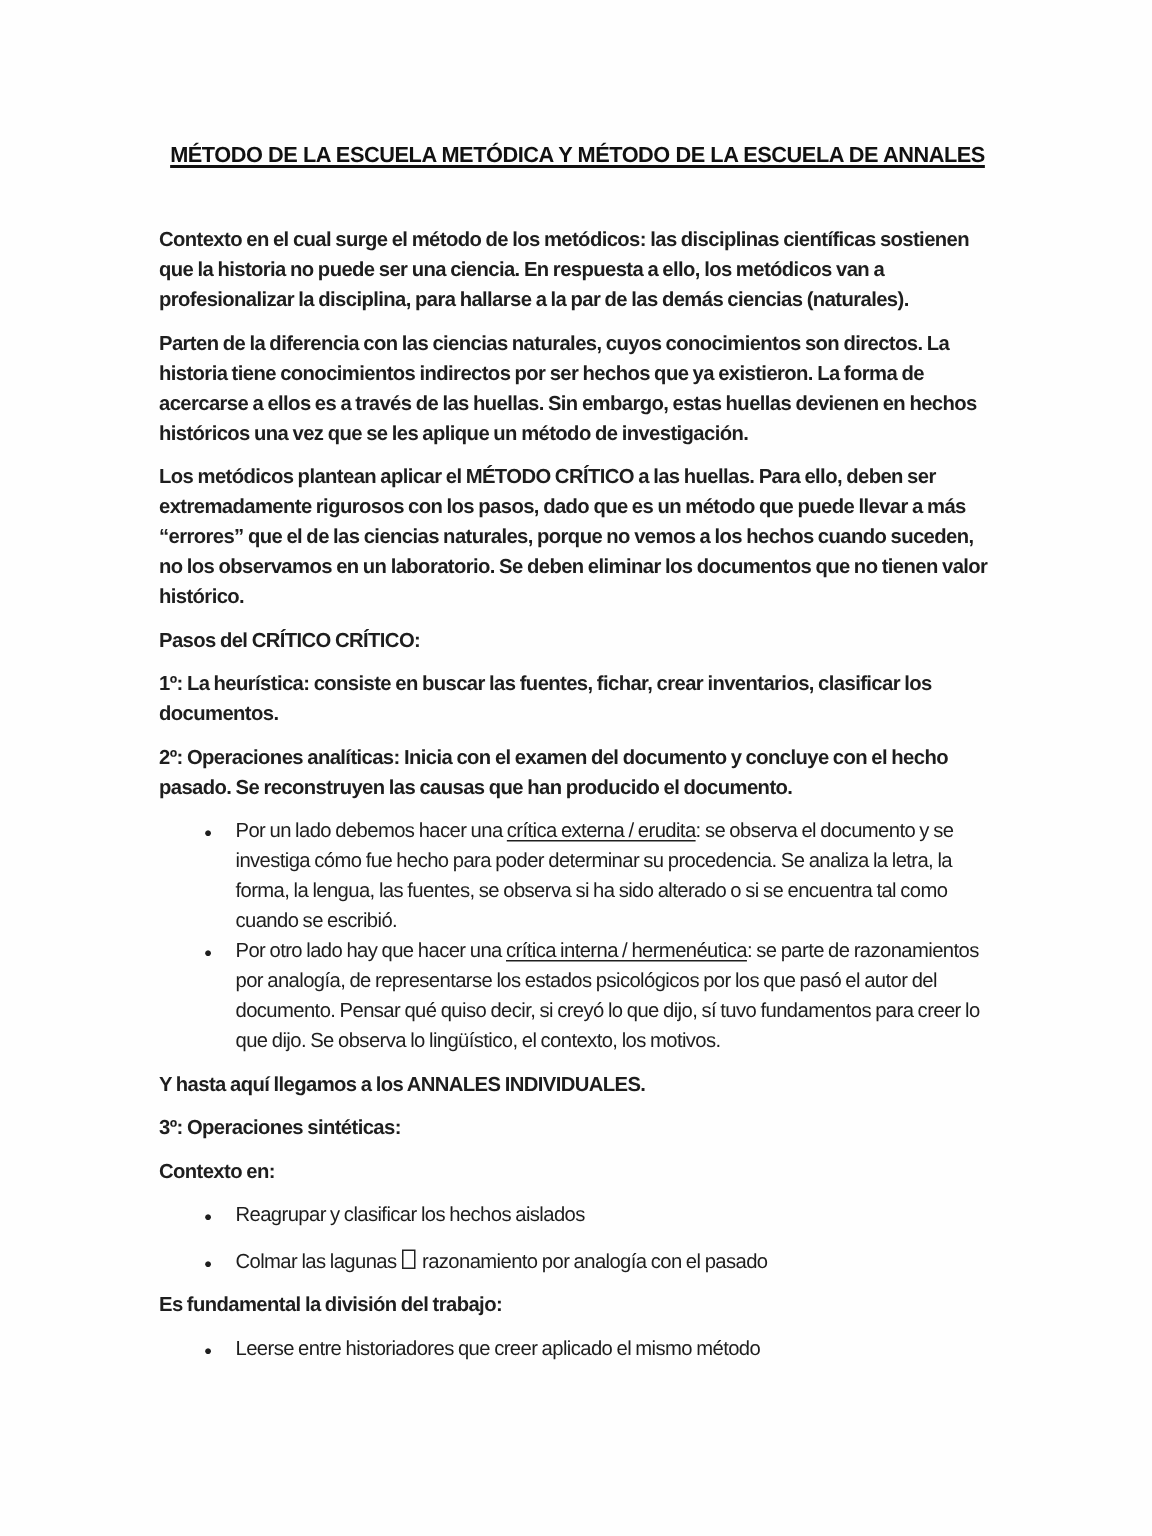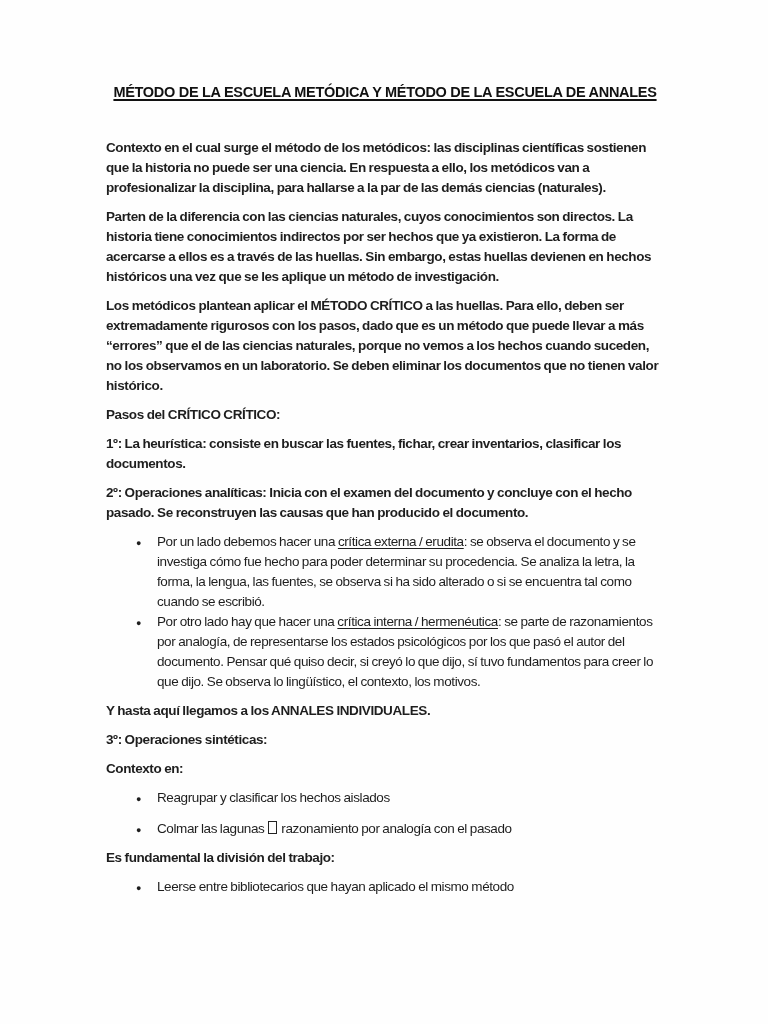--- a/index.html
+++ b/index.html
@@ -12,20 +12,21 @@
     width: 768px;
     height: 1024px;
     background: #fefefe;
     overflow: hidden;
     font-family: "Liberation Sans", "DejaVu Sans", sans-serif;
     color: #1e1e1e;
     -webkit-font-smoothing: antialiased;
   }
   .doc {
     padding: 84px 104px 0 106px;
+    margin-top: 12px;
   }
   .doc-title {
     margin: 0 0 38px 0;
     text-align: center;
     font-size: 14.5px;
     font-weight: 700;
     letter-spacing: -0.3px;
     color: #111111;
     text-decoration: underline;
     text-decoration-thickness: 1.5px;
@@ -120,18 +121,18 @@
       </li>
       <li>
         <span>Colmar las lagunas</span><span class="tofu"></span><span>razonamiento por analogía con el pasado</span>
       </li>
     </ul>
 
     <p class="para">Es fundamental la división del trabajo:</p>
 
     <ul class="blist spaced">
       <li>
-        <span>Leerse entre bibliotecarios que hayan aplicado el mismo método</span>
+        <span>Leerse entre historiadores que creer aplicado el mismo método</span>
       </li>
     </ul>
 
   </div>
 </div>
 
 </body></html>

